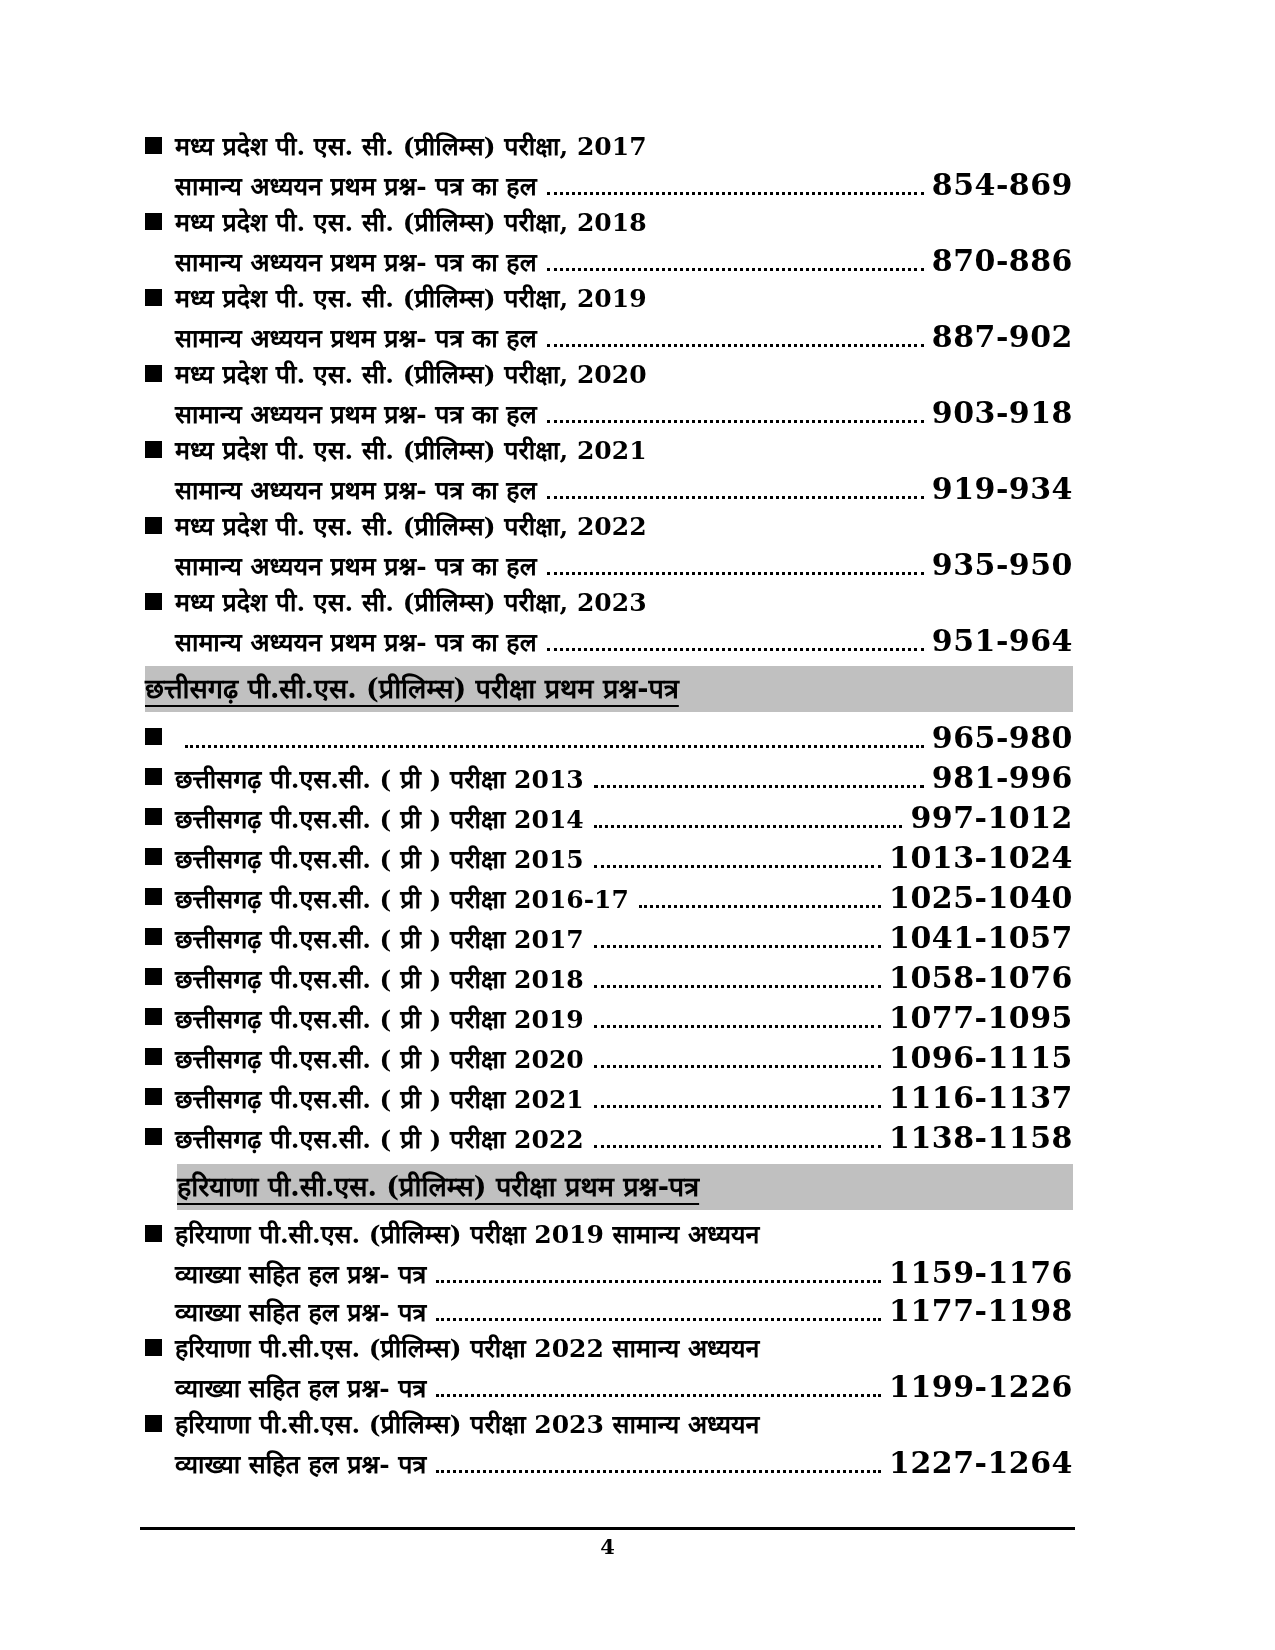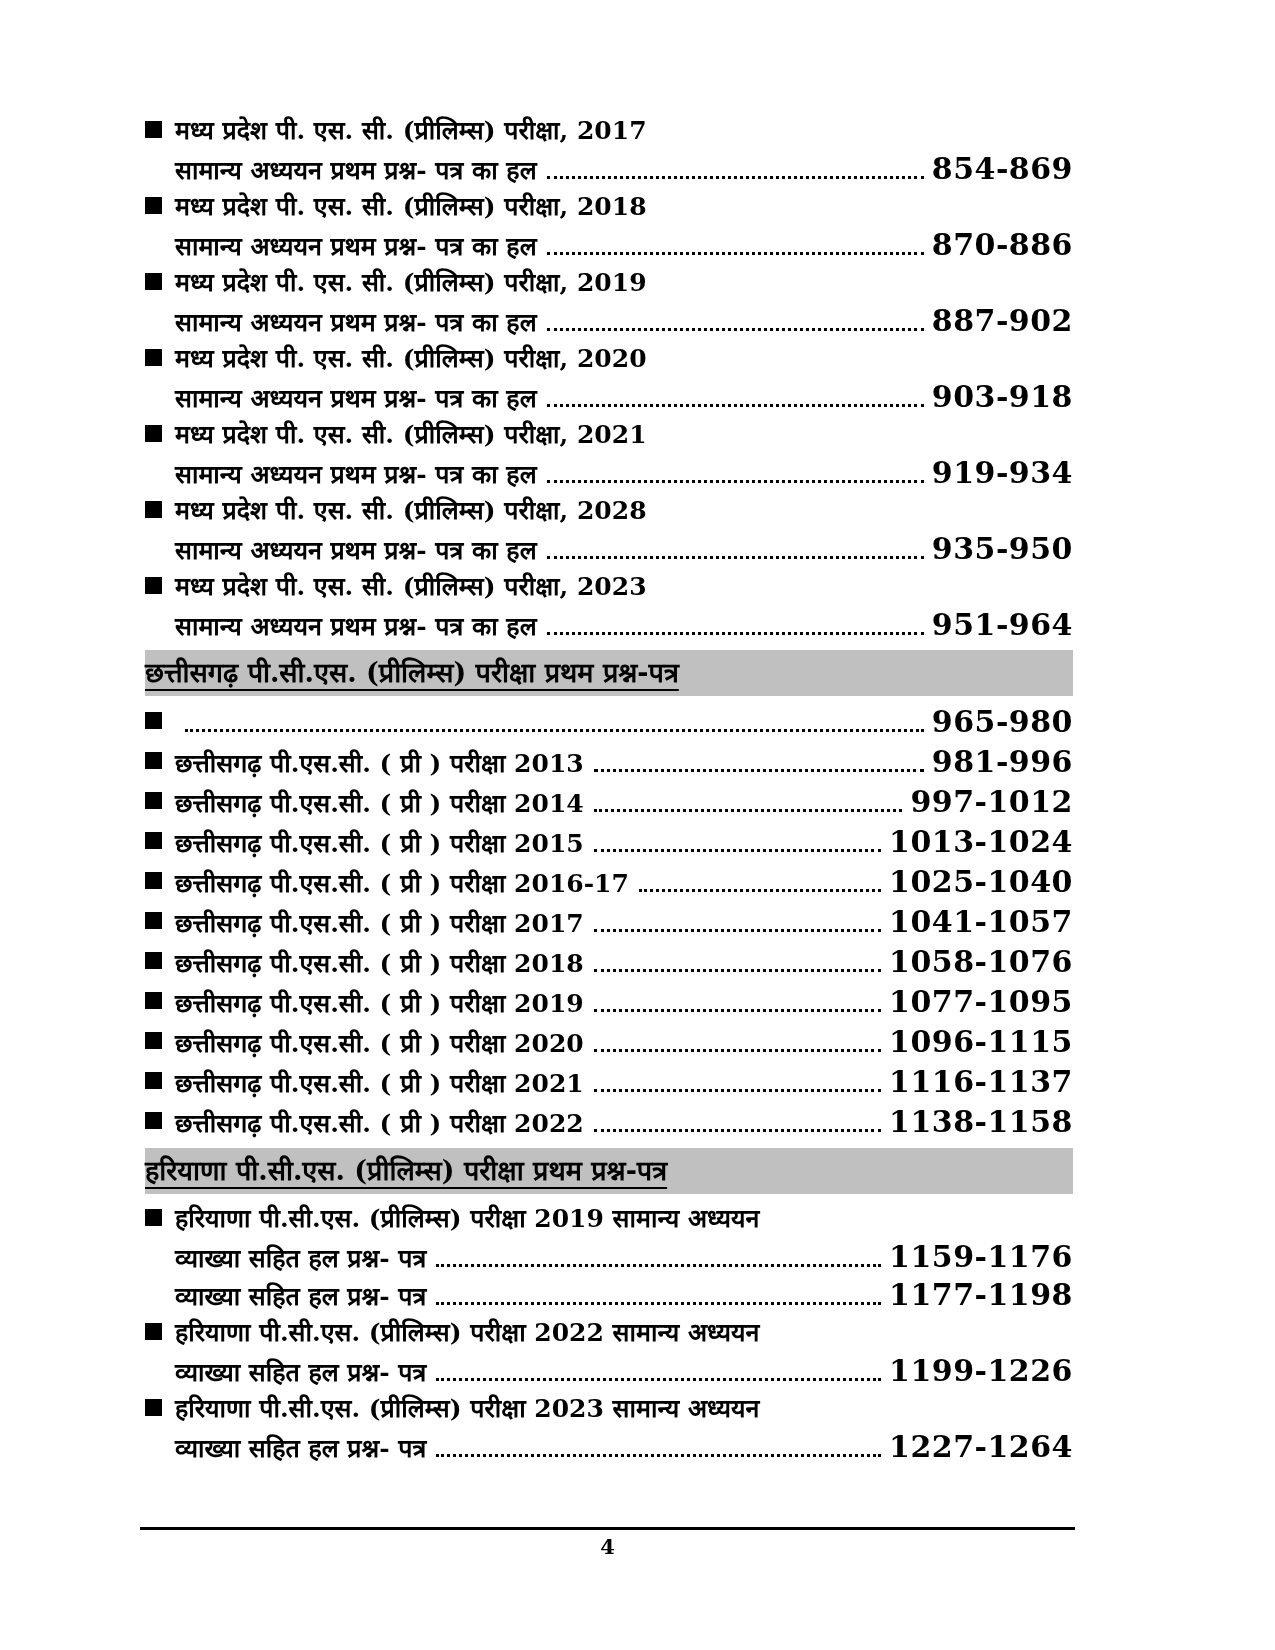--- a/index.html
+++ b/index.html
@@ -10,21 +10,21 @@
     font-family: "DejaVu Serif", "Liberation Serif", serif;
     position: relative;
     overflow: hidden;
   }
   .page {
     position: absolute; inset: 0;
     background: #ffffff;
   }
   .content {
     position: absolute;
-    left: 145px; top: 112px;
+    left: 145px; top: 128px;
     width: 928px;
     font-weight: bold;
     font-size: 25px;
   }
   .entry { page-break-inside: avoid; }
   .entry.two-line { margin-bottom: 0; }
   .line {
     display: flex;
     align-items: baseline;
     height: 38px;
@@ -143,21 +143,21 @@
         </div>
         <div class="line indent">
           <span class="subtitle">सामान्य अध्ययन प्रथम प्रश्न- पत्र का हल</span>
           <span class="leader"></span>
           <span class="pages">919-934</span>
         </div>
       </div>
       <div class="entry two-line">
         <div class="line">
           <span class="bullet"></span>
-          <span class="title">मध्य प्रदेश पी. एस. सी. (प्रीलिम्स) परीक्षा, 2028</span>
+          <span class="title">मध्य प्रदेश पी. एस. सी. (प्रीलिम्स) परीक्षा, 2022</span>
         </div>
         <div class="line indent">
           <span class="subtitle">सामान्य अध्ययन प्रथम प्रश्न- पत्र का हल</span>
           <span class="leader"></span>
           <span class="pages">935-950</span>
         </div>
       </div>
       <div class="entry two-line">
         <div class="line">
           <span class="bullet"></span>
@@ -250,21 +250,21 @@
         </div>
       </div>
       <div class="entry one-line">
         <div class="line">
           <span class="bullet"></span>
           <span class="title">छत्तीसगढ़ पी.एस.सी. ( प्री ) परीक्षा 2022</span>
           <span class="leader"></span>
           <span class="pages">1138-1158</span>
         </div>
       </div>
-      <div class="section-header" style="background: rgb(192, 192, 192);"><span class="section-header-label">हरियाणा पी.सी.एस. (प्रीलिम्स) परीक्षा प्रथम प्रश्न-पत्र</span></div>
+      <div class="section-header" style="background: rgb(192, 192, 192); margin-left: 32px;"><span class="section-header-label">हरियाणा पी.सी.एस. (प्रीलिम्स) परीक्षा प्रथम प्रश्न-पत्र</span></div>
       <div class="entry two-line hr-entry">
         <div class="line">
           <span class="bullet"></span>
           <span class="title">हरियाणा पी.सी.एस. (प्रीलिम्स) परीक्षा 2019 सामान्य अध्ययन</span>
         </div>
         <div class="line indent">
           <span class="subtitle">व्याख्या सहित हल प्रश्न- पत्र</span>
           <span class="leader"></span>
           <span class="pages">1159-1176</span>
         </div>

